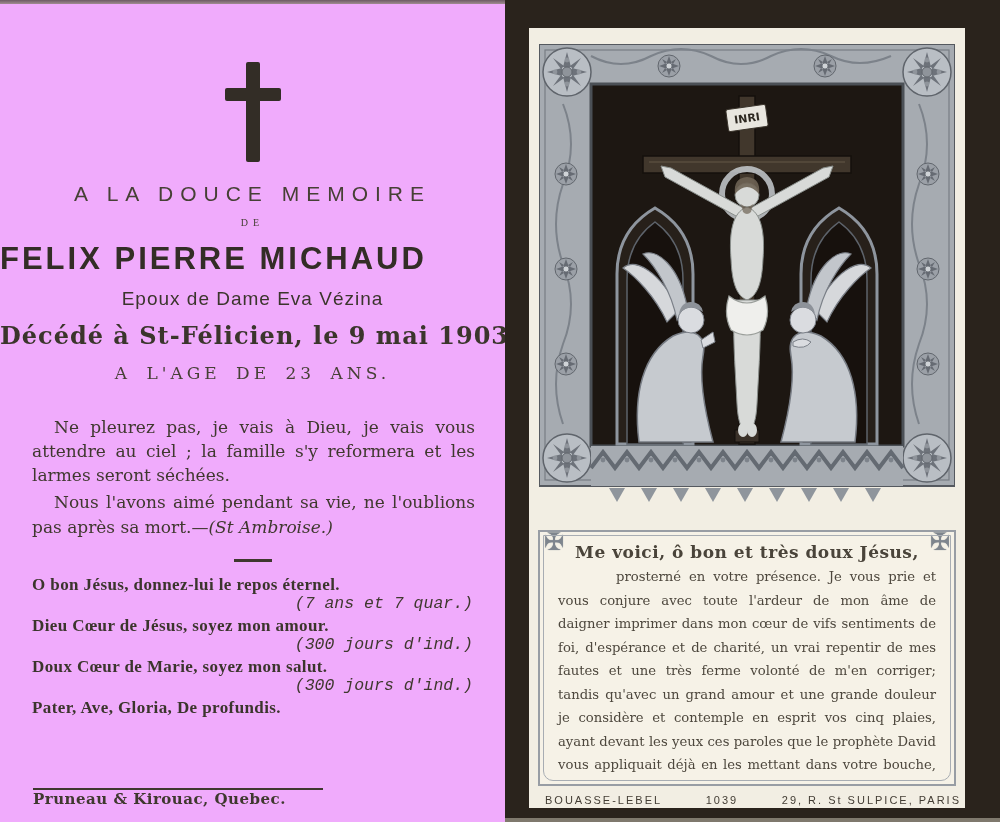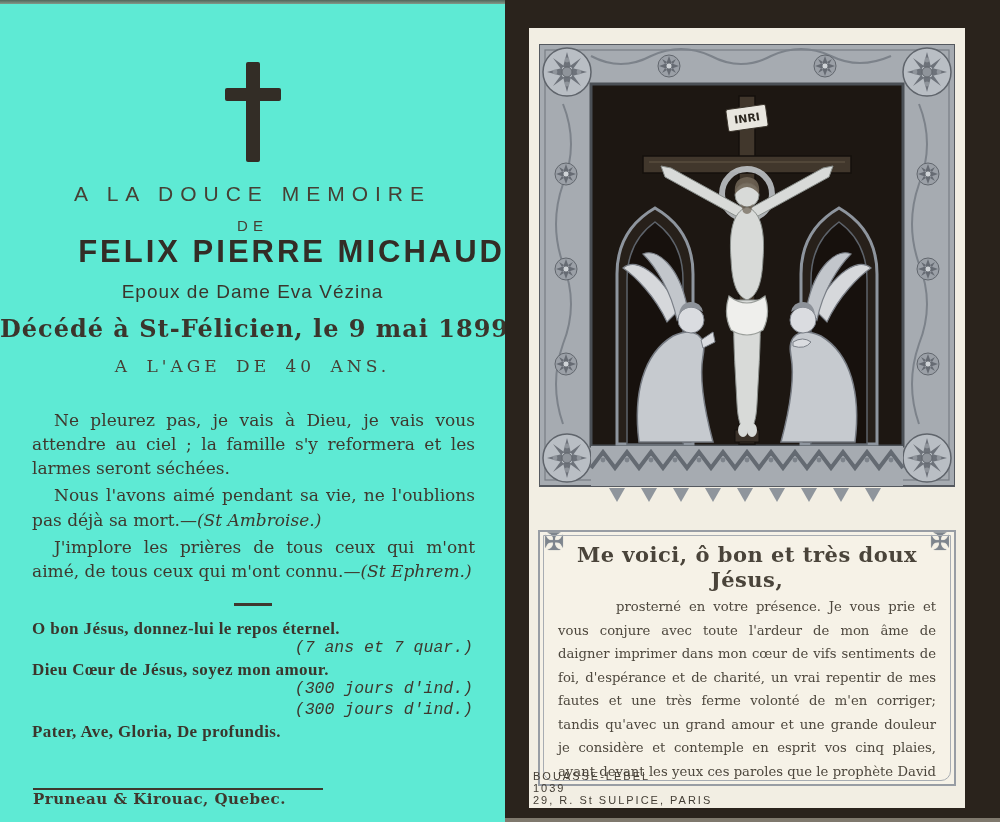--- a/index.html
+++ b/index.html
@@ -1,30 +1,30 @@
 <!DOCTYPE html>
 <html><head>
 <meta charset="utf-8">
 <style>
   html,body{margin:0;padding:0;background:#777;}
   #stage{position:relative;width:1000px;height:822px;overflow:hidden;background:#e9ddc0;
          font-family:"DejaVu Serif", serif;color:#3f382e;}
 
   
-  .left-card{position:absolute;left:0;top:0;width:505px;height:822px;background:#5eead4;}
+  .left-card{position:absolute;left:0;top:0;width:505px;height:822px;background:#f0abfc;}
   .left-card::before{content:"";position:absolute;left:0;top:0;width:100%;height:4px;
     background:linear-gradient(#4d463d,#8d8476);opacity:.8;}
   .cross{position:relative;width:56px;height:100px;margin:62px auto 0;}
   .cross .v{position:absolute;left:21px;top:0;width:14px;height:100px;background:#332d26;border-radius:2px;}
   .cross .h{position:absolute;left:0;top:26px;width:56px;height:13px;background:#332d26;border-radius:2px;}
   .memoire{margin-top:20px;text-align:center;font-family:"Liberation Sans",sans-serif;
     font-size:21px;letter-spacing:7px;color:#464035;}
-  .de{margin-top:11px;text-align:center;font-family:Liberation Sans, sans-serif;
-    font-size:15px;letter-spacing:5px;color:#464035;}
-  .deceased-name{text-align:right;font-family:"Liberation Sans",sans-serif;
+  .de{margin-top:11px;text-align:center;font-family:Liberation Serif, serif;
+    font-size:10px;letter-spacing:5px;color:#464035;}
+  .deceased-name{margin-top:13px;text-align:left;font-family:"Liberation Sans",sans-serif;
     font-weight:bold;font-size:31px;letter-spacing:3px;white-space:nowrap;color:#332d26;}
   .spouse{margin-top:11px;text-align:center;font-family:"Liberation Sans",sans-serif;
     font-weight:normal;font-size:19px;letter-spacing:1px;color:#3b352c;}
   .death-line{margin-top:11px;text-align:center;font-weight:bold;font-size:24px;
     letter-spacing:1px;white-space:nowrap;color:#3b352c;}
   .age-line{margin-top:13px;text-align:center;font-size:17px;letter-spacing:4px;
     word-spacing:6px;color:#464035;}
   .paras{margin:32px 30px 0 32px;font-size:17px;line-height:1.42;text-align:justify;}
   .paras p{margin:0 0 3px 0;text-indent:22px;}
   .paras .attrib{font-style:italic;}
@@ -44,64 +44,64 @@
   .holy-card{position:absolute;left:24px;top:28px;width:436px;height:780px;background:#f2eee3;}
   .engraving{position:absolute;left:10px;top:16px;width:416px;height:480px;}
   .prayer-plaque{position:absolute;left:9px;top:502px;right:9px;bottom:22px;
     border:2px solid #989da4;background:#f6f2e7;}
   .prayer-plaque .inner{position:absolute;left:3px;top:3px;right:3px;bottom:3px;
     border:1px solid #a8adb3;border-radius:0 0 10px 10px;padding:6px 14px 4px;overflow:hidden;}
   .corner-cross{position:absolute;top:-2px;font-size:24px;color:#7e858d;line-height:1;
     text-shadow:0 0 1px #7e858d;}
   .corner-cross.left{left:4px;}
   .corner-cross.right{right:4px;}
-  .prayer-title{text-align:center;font-weight:bold;font-size:21px;color:#4a443a;letter-spacing:.5px;}
+  .prayer-title{text-align:center;font-weight:bold;font-size:17px;color:#4a443a;letter-spacing:.5px;}
   .prayer-body{margin-top:3px;font-size:13.2px;line-height:1.78;text-align:justify;
     text-indent:58px;color:#4d473d;}
-  .plate-footer{position:absolute;left:4px;right:4px;bottom:2px;display:flex;
+  .plate-footer{position:absolute;left:16px;right:4px;bottom:2px;display:flex;
     justify-content:space-between;font-family:"Liberation Sans",sans-serif;
-    font-size:11px;letter-spacing:2px;color:#433d34;flex-direction:column;}
+    font-size:11px;letter-spacing:2px;color:#433d34;}
 </style>
 </head>
 <body>
 
 <div id="stage">
 
   <div class="left-card">
 
     <div class="cross">
       <div class="v"></div>
       <div class="h"></div>
     </div>
 
     <div class="memoire">A LA DOUCE MEMOIRE</div>
     <div class="de">DE</div>
     <div class="deceased-name">FELIX PIERRE MICHAUD</div>
     <div class="spouse">Epoux de Dame Eva Vézina</div>
-    <div class="death-line">Décédé à St-Félicien, le 9 mai 1899</div>
-    <div class="age-line">A L'AGE DE 40 ANS.</div>
+    <div class="death-line">Décédé à St-Félicien, le 9 mai 1903</div>
+    <div class="age-line">A L'AGE DE 23 ANS.</div>
 
     <div class="paras">
       <p><span>Ne pleurez pas, je vais à Dieu, je vais vous attendre au ciel ; la famille s'y reformera et les larmes seront séchées.</span><span class="attrib"></span></p>
-      <p><span>Nous l'avons aimé pendant sa vie, ne l'oublions pas déjà sa mort.—</span><span class="attrib">(St Ambroise.)</span></p>
-      <p><span>J'implore les prières de tous ceux qui m'ont aimé, de tous ceux qui m'ont connu.—</span><span class="attrib">(St Ephrem.)</span></p>
+      <p><span>Nous l'avons aimé pendant sa vie, ne l'oublions pas après sa mort.—</span><span class="attrib">(St Ambroise.)</span></p>
     </div>
 
     <div class="divider"></div>
 
     <div class="invocations">
       <div class="inv-block">
         <div class="invocation-text">O bon Jésus, donnez-lui le repos éternel.</div>
         <div class="indulgence">(7 ans et 7 quar.)</div>
       </div>
       <div class="inv-block">
         <div class="invocation-text">Dieu Cœur de Jésus, soyez mon amour.</div>
         <div class="indulgence">(300 jours d'ind.)</div>
       </div>
       <div class="inv-block">
+        <div class="invocation-text">Doux Cœur de Marie, soyez mon salut.</div>
         <div class="indulgence">(300 jours d'ind.)</div>
       </div>
       <div class="inv-block">
         <div class="invocation-text">Pater, Ave, Gloria, De profundis.</div>
 
       </div>
     </div>
 
     <div class="imprint">Pruneau &amp; Kirouac, Quebec.</div>
   </div>

